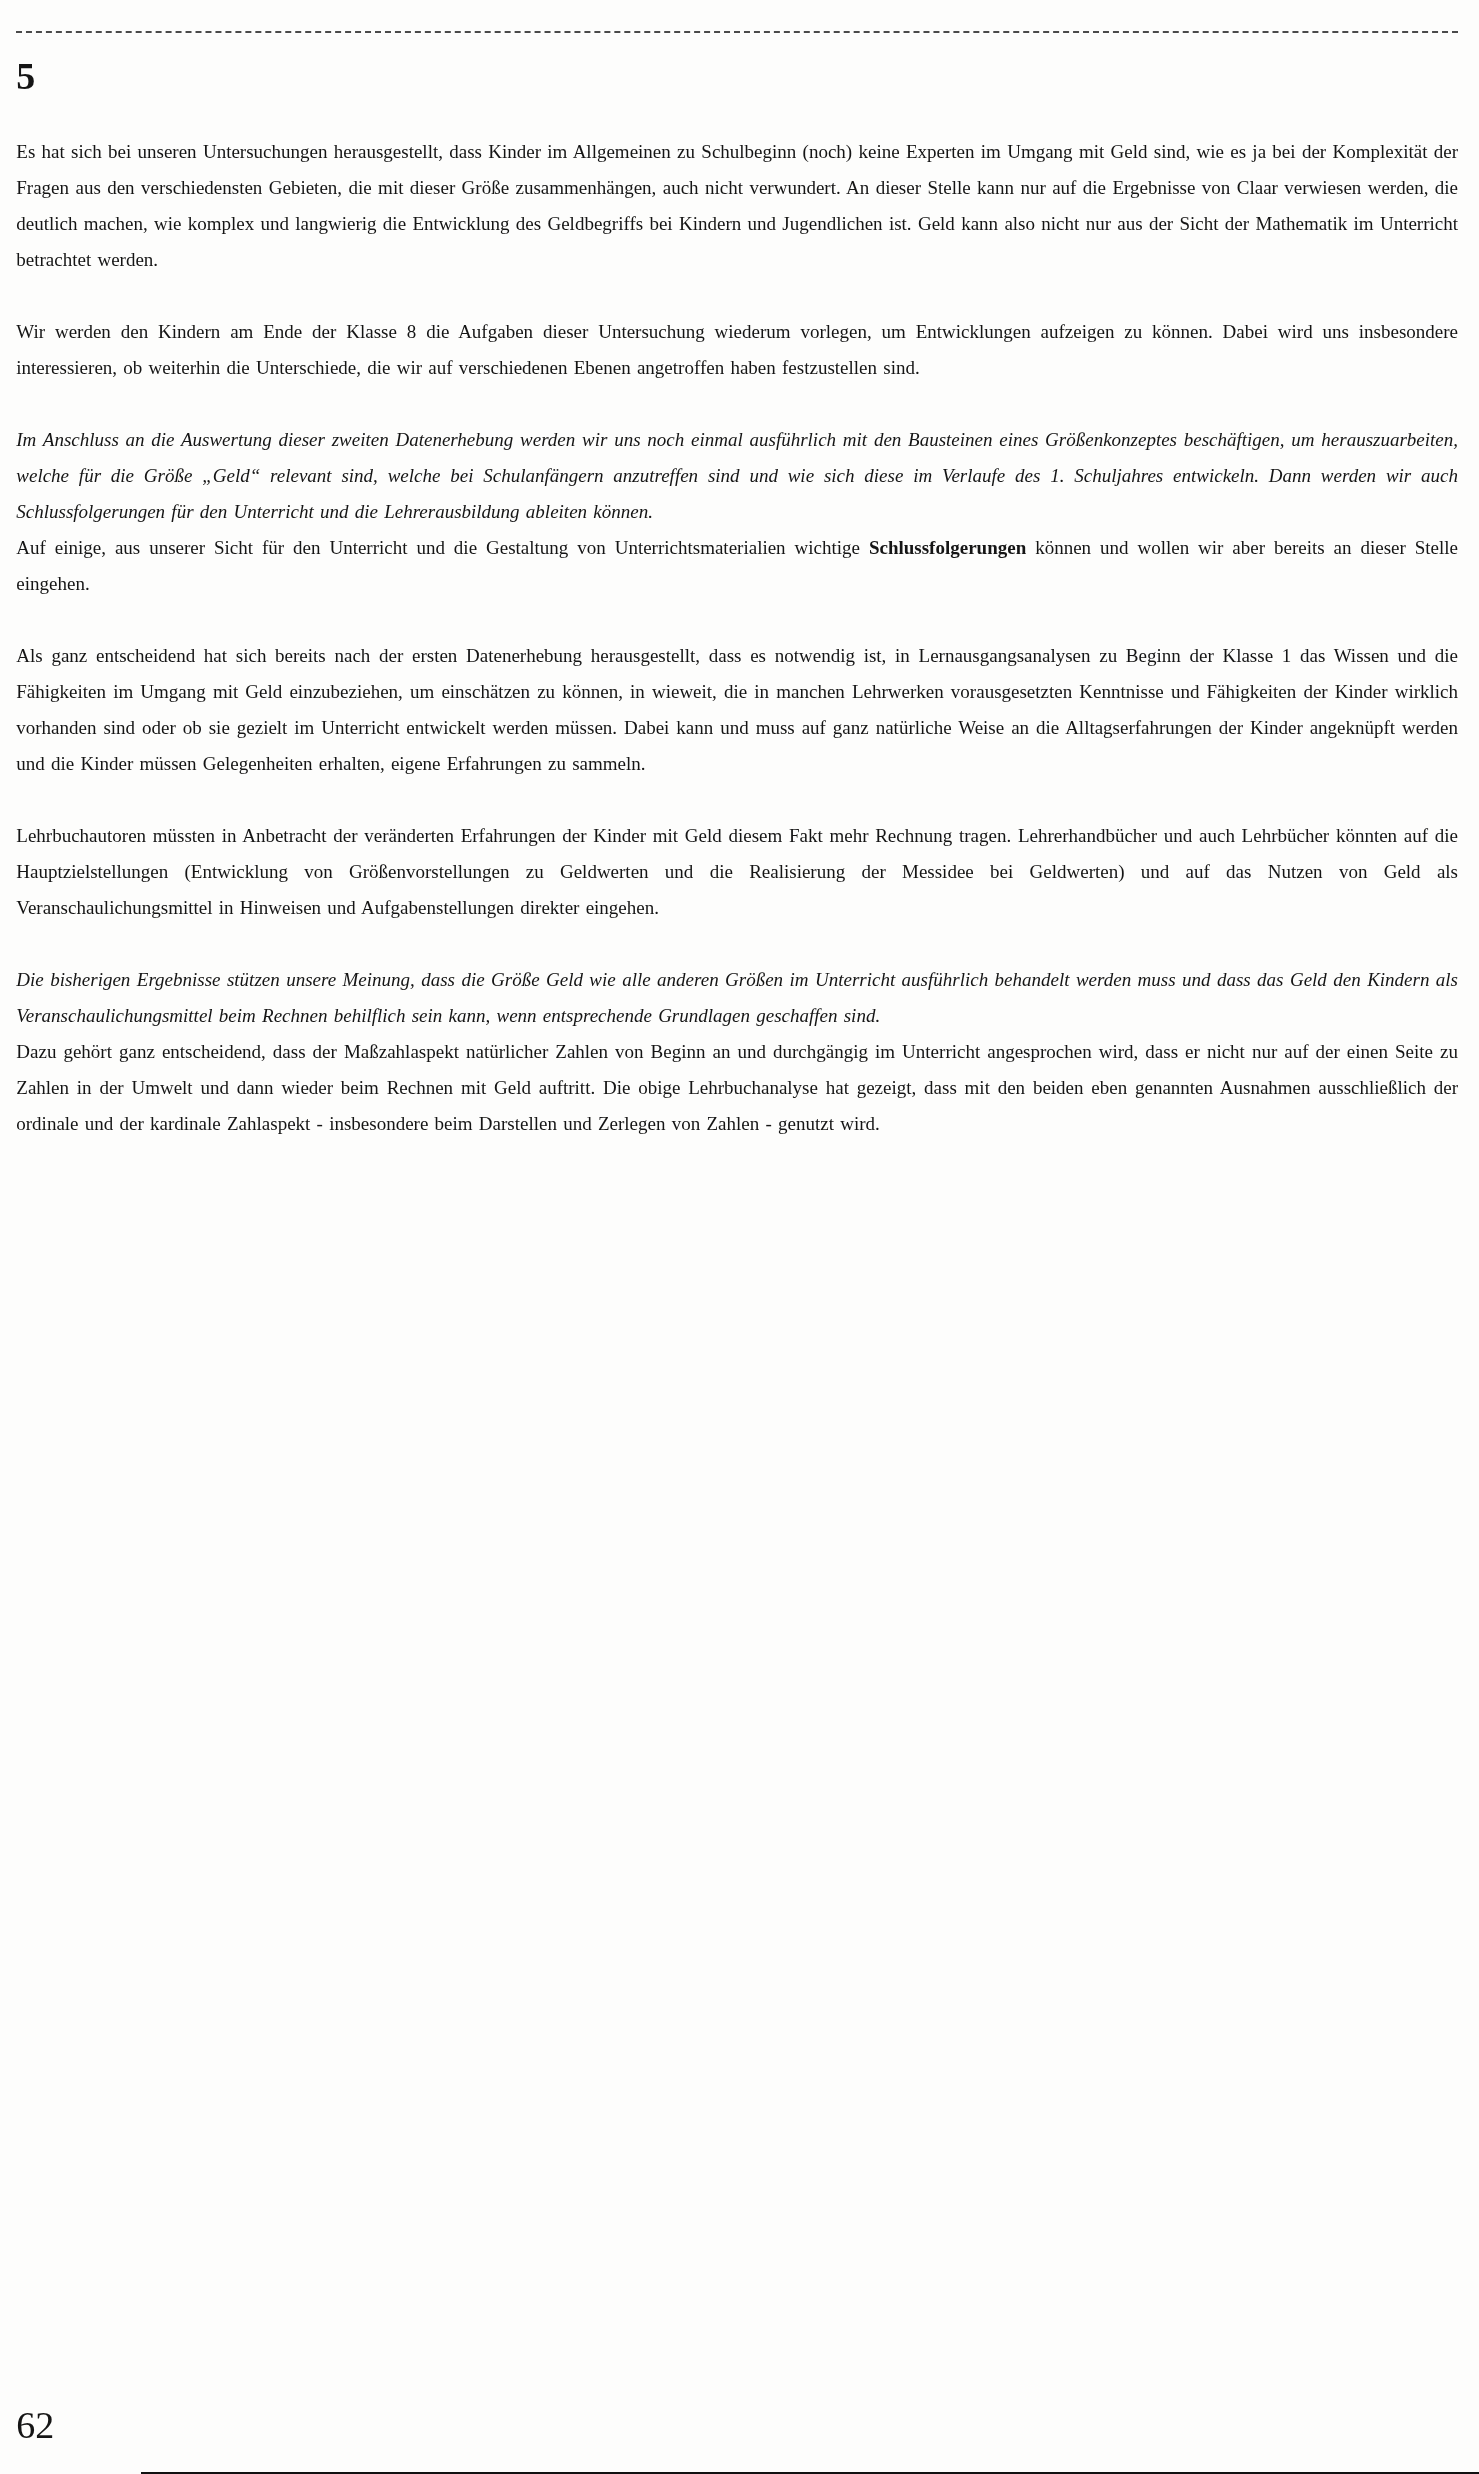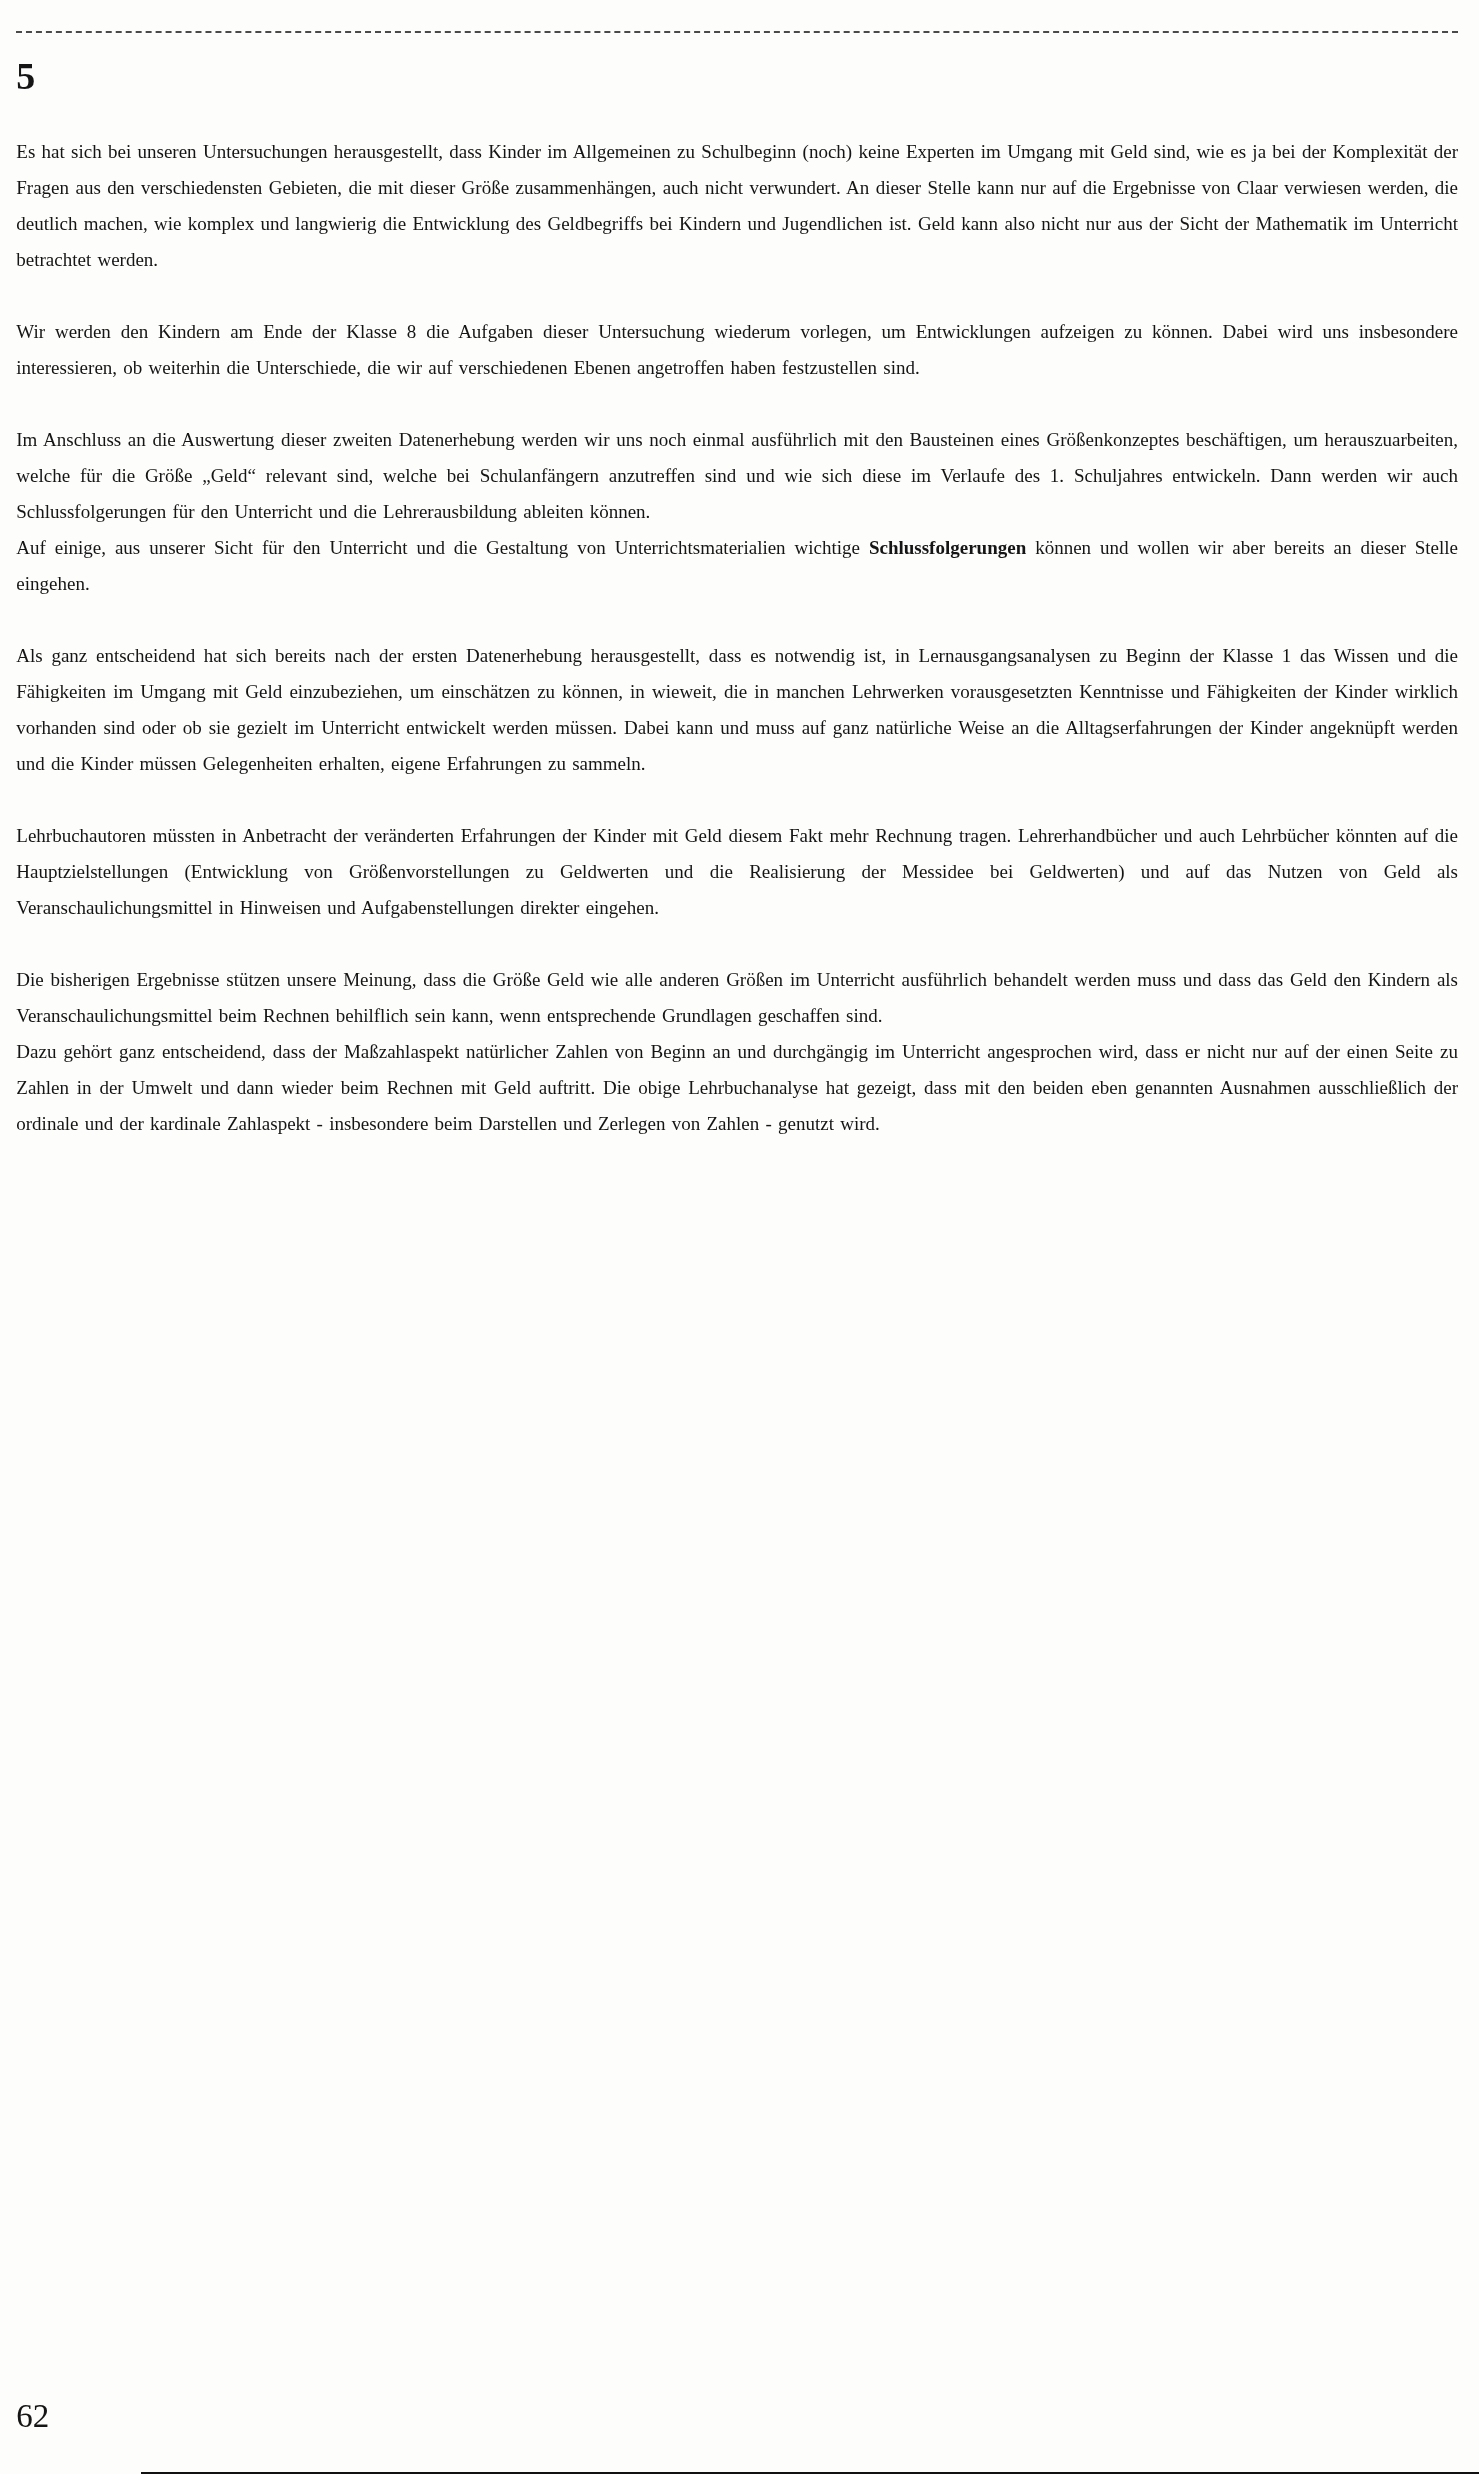--- a/index.html
+++ b/index.html
@@ -38,29 +38,30 @@
   }
   .bodytext p {
     font-size: 19px;
     line-height: 36px;
     text-align: justify;
     word-spacing: 1.5px;
     margin: 0 0 36px 0;
   }
   .bodytext p.no-gap {
     margin-bottom: 0;
+    font-style: italic;
   }
   .bodytext strong {
     font-weight: bold;
   }
   .page-number {
     position: absolute;
     left: 16.3px;
-    bottom: 40px;
-    font-size: 33px;
+    bottom: 28px;
+    font-size: 38px;
   }
   .bottom-rule {
     position: absolute;
     left: 141px;
     right: 0;
     bottom: 0;
     border-top: 3px solid #111;
   }
 </style>
 </head>

